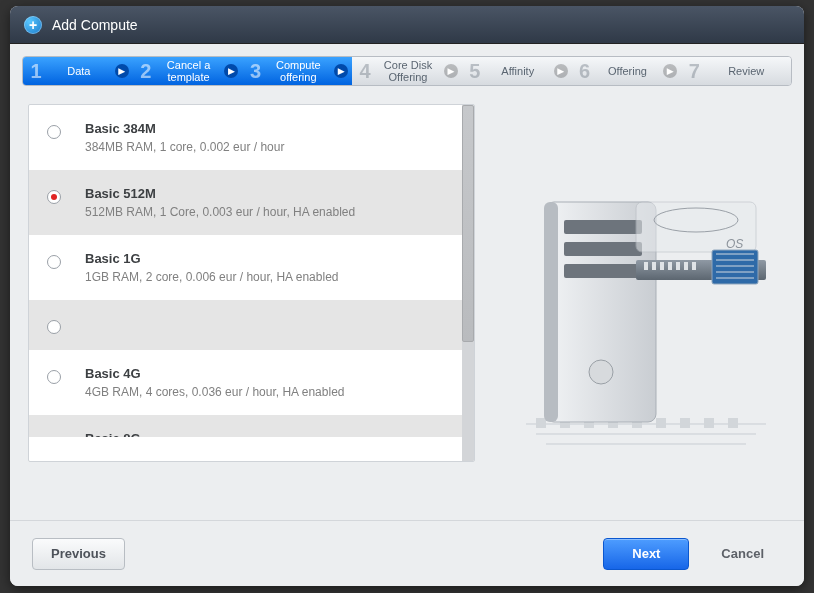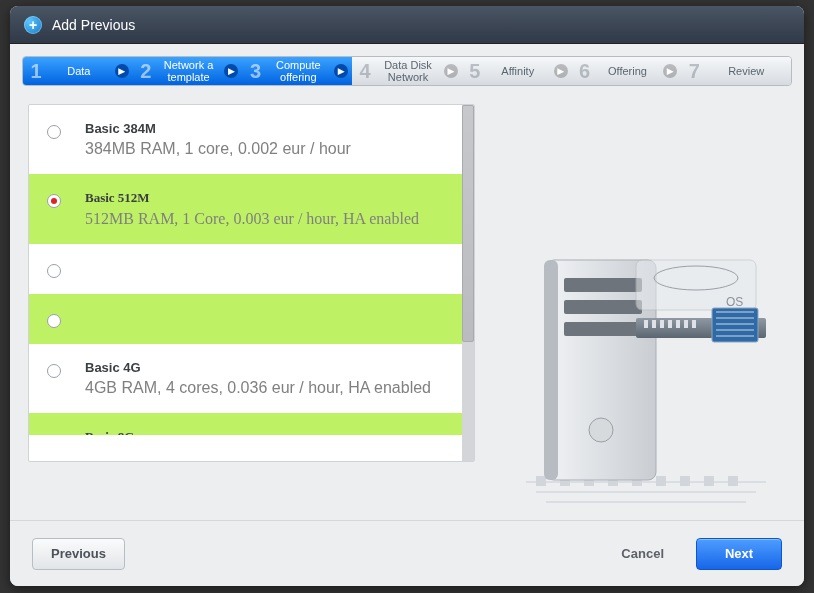--- a/index.html
+++ b/index.html
@@ -122,45 +122,46 @@
   border:1px solid #a8aaad;
   border-radius:2px;
 }
 
 .option {
   display:flex;
   align-items:flex-start;
   padding:16px 18px;
   gap:24px;
 }
-.option.alt { background:#bef264;font-family:Liberation Serif, serif; }
+.option.alt { background:#e5e5e5; }
 .radio {
   width:14px;height:14px;border-radius:50%;
   border:1px solid #9aa0a7;
   margin-top:4px;flex:none;
   position:relative;
   background:#fff;
 }
 .radio.selected::after{
   content:"";position:absolute;left:3px;top:3px;width:6px;height:6px;
   border-radius:50%;background:#e02424;
 }
 .opt-text .name{
   font-weight:bold;color:#3c3f42;font-size:13px;
 }
 .opt-text .desc{
-  color:#808080;font-size:16px;margin-top:4px;
+  color:#808080;font-size:12px;margin-top:4px;
 }
 
 
 .illus {
   flex:1;
   display:flex;
-  align-items:flex-end;
+  align-items:center;
   justify-content:center;
+  font-style:italic;
 }
 .illus svg { width: 260px; height: 300px; }
 
 
 .footer {
   border-top:1px solid #d4d7db;
   height: 66px;
   display:flex;
   align-items:center;
   padding: 0 22px;
@@ -193,42 +194,42 @@
   box-shadow: inset 0 1px 0 rgba(255,255,255,.35);
 }
 </style>
 </head>
 <body>
 
 <div class="modal">
 
   <div class="titlebar">
     <span class="plus-icon">+</span>
-    <span class="title">Add Previous</span>
+    <span class="title">Add Compute</span>
   </div>
 
   <div class="steps">
     <div class="step active">
       <span class="num">1</span>
       <span class="label">Data</span>
       <span class="arrow">▶</span>
     </div>
     <div class="step active">
       <span class="num">2</span>
-      <span class="label">Network a template</span>
+      <span class="label">Cancel a template</span>
       <span class="arrow">▶</span>
     </div>
     <div class="step active">
       <span class="num">3</span>
       <span class="label">Compute offering</span>
       <span class="arrow">▶</span>
     </div>
     <div class="step">
       <span class="num">4</span>
-      <span class="label">Data Disk Network</span>
+      <span class="label">Core Disk Offering</span>
       <span class="arrow">▶</span>
     </div>
     <div class="step">
       <span class="num">5</span>
       <span class="label">Affinity</span>
       <span class="arrow">▶</span>
     </div>
     <div class="step">
       <span class="num">6</span>
       <span class="label">Offering</span>
@@ -256,20 +257,24 @@
         <div class="option alt">
           <span class="radio selected"></span>
           <div class="opt-text">
             <div class="name">Basic 512M</div>
             <div class="desc">512MB RAM, 1 Core, 0.003 eur / hour, HA enabled</div>
           </div>
         </div>
 
         <div class="option">
           <span class="radio"></span>
+          <div class="opt-text">
+            <div class="name">Basic 1G</div>
+            <div class="desc">1GB RAM, 2 core, 0.006 eur / hour, HA enabled</div>
+          </div>
         </div>
 
         <div class="option alt">
           <span class="radio"></span>
         </div>
 
         <div class="option">
           <span class="radio"></span>
           <div class="opt-text">
             <div class="name">Basic 4G</div>
@@ -355,17 +360,17 @@
           </g>
         </g>
       </svg>
     </div>
 
   </div>
 
   <div class="footer">
     <div class="btn btn-prev">Previous</div>
     <div class="spacer"></div>
+    <div class="btn btn-next">Next</div>
     <div class="btn btn-cancel">Cancel</div>
-    <div class="btn btn-next">Next</div>
   </div>
 
 </div>
 
 </body></html>

